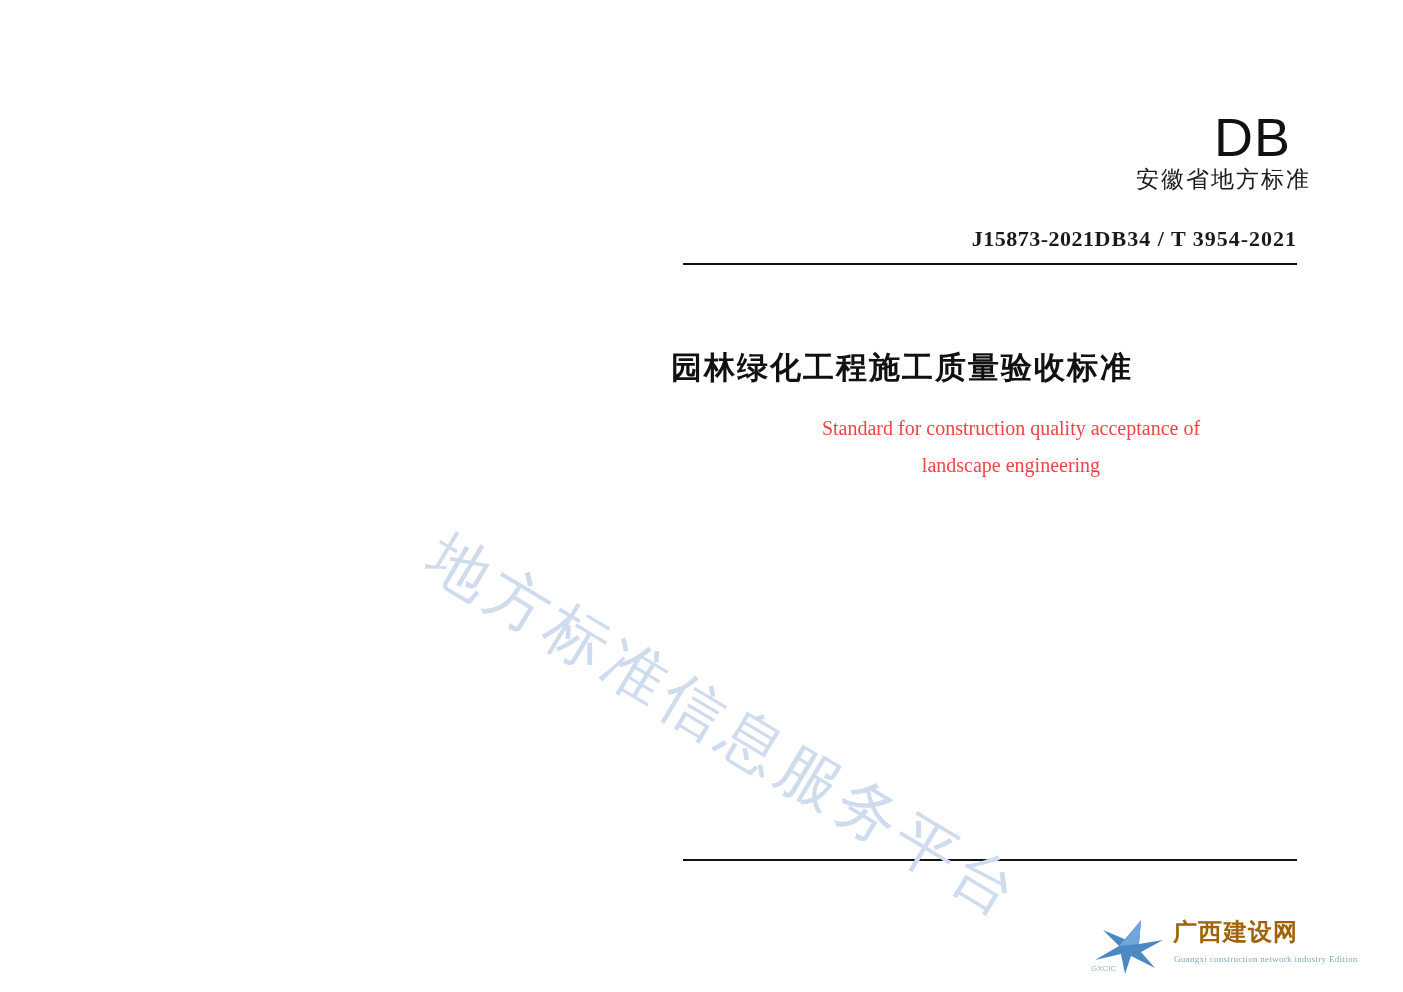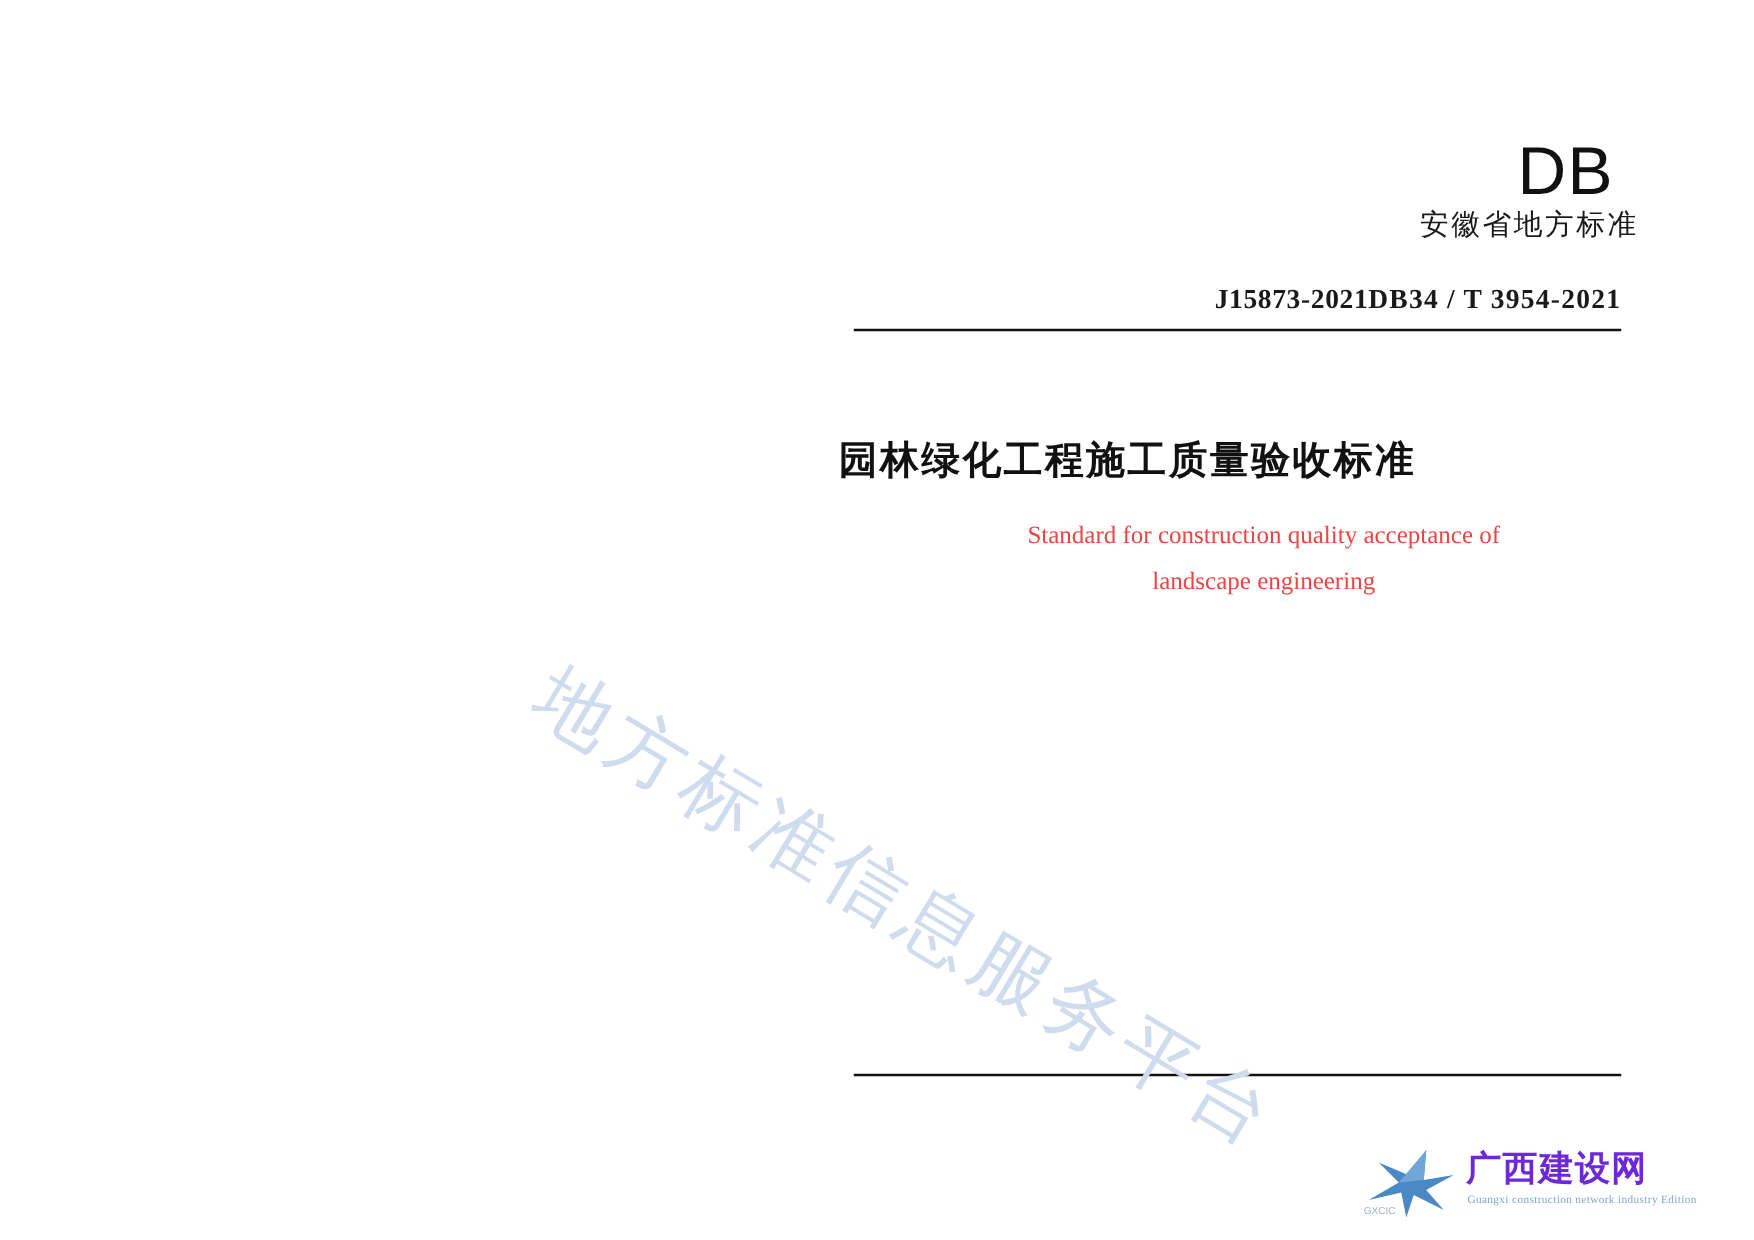--- a/index.html
+++ b/index.html
@@ -184,24 +184,24 @@
     left: 0;
     top: 2px;
     width: 78px;
     height: 60px;
   }
   .logo-text {
     position: absolute;
     left: 84px;
     top: 2px;
     font-family: Liberation Serif, serif;
-    font-size: 28px;
+    font-size: 24px;
     font-weight: bold;
     letter-spacing: 1px;
-    color: #6d28d9;
+    color: #a16207;
     white-space: nowrap;
   }
   .logo-sub {
     position: absolute;
     left: 85px;
     top: 40px;
     font-family: Liberation Serif, serif;
     font-size: 9px;
     letter-spacing: 0.3px;
     color: #7fa8c9;

